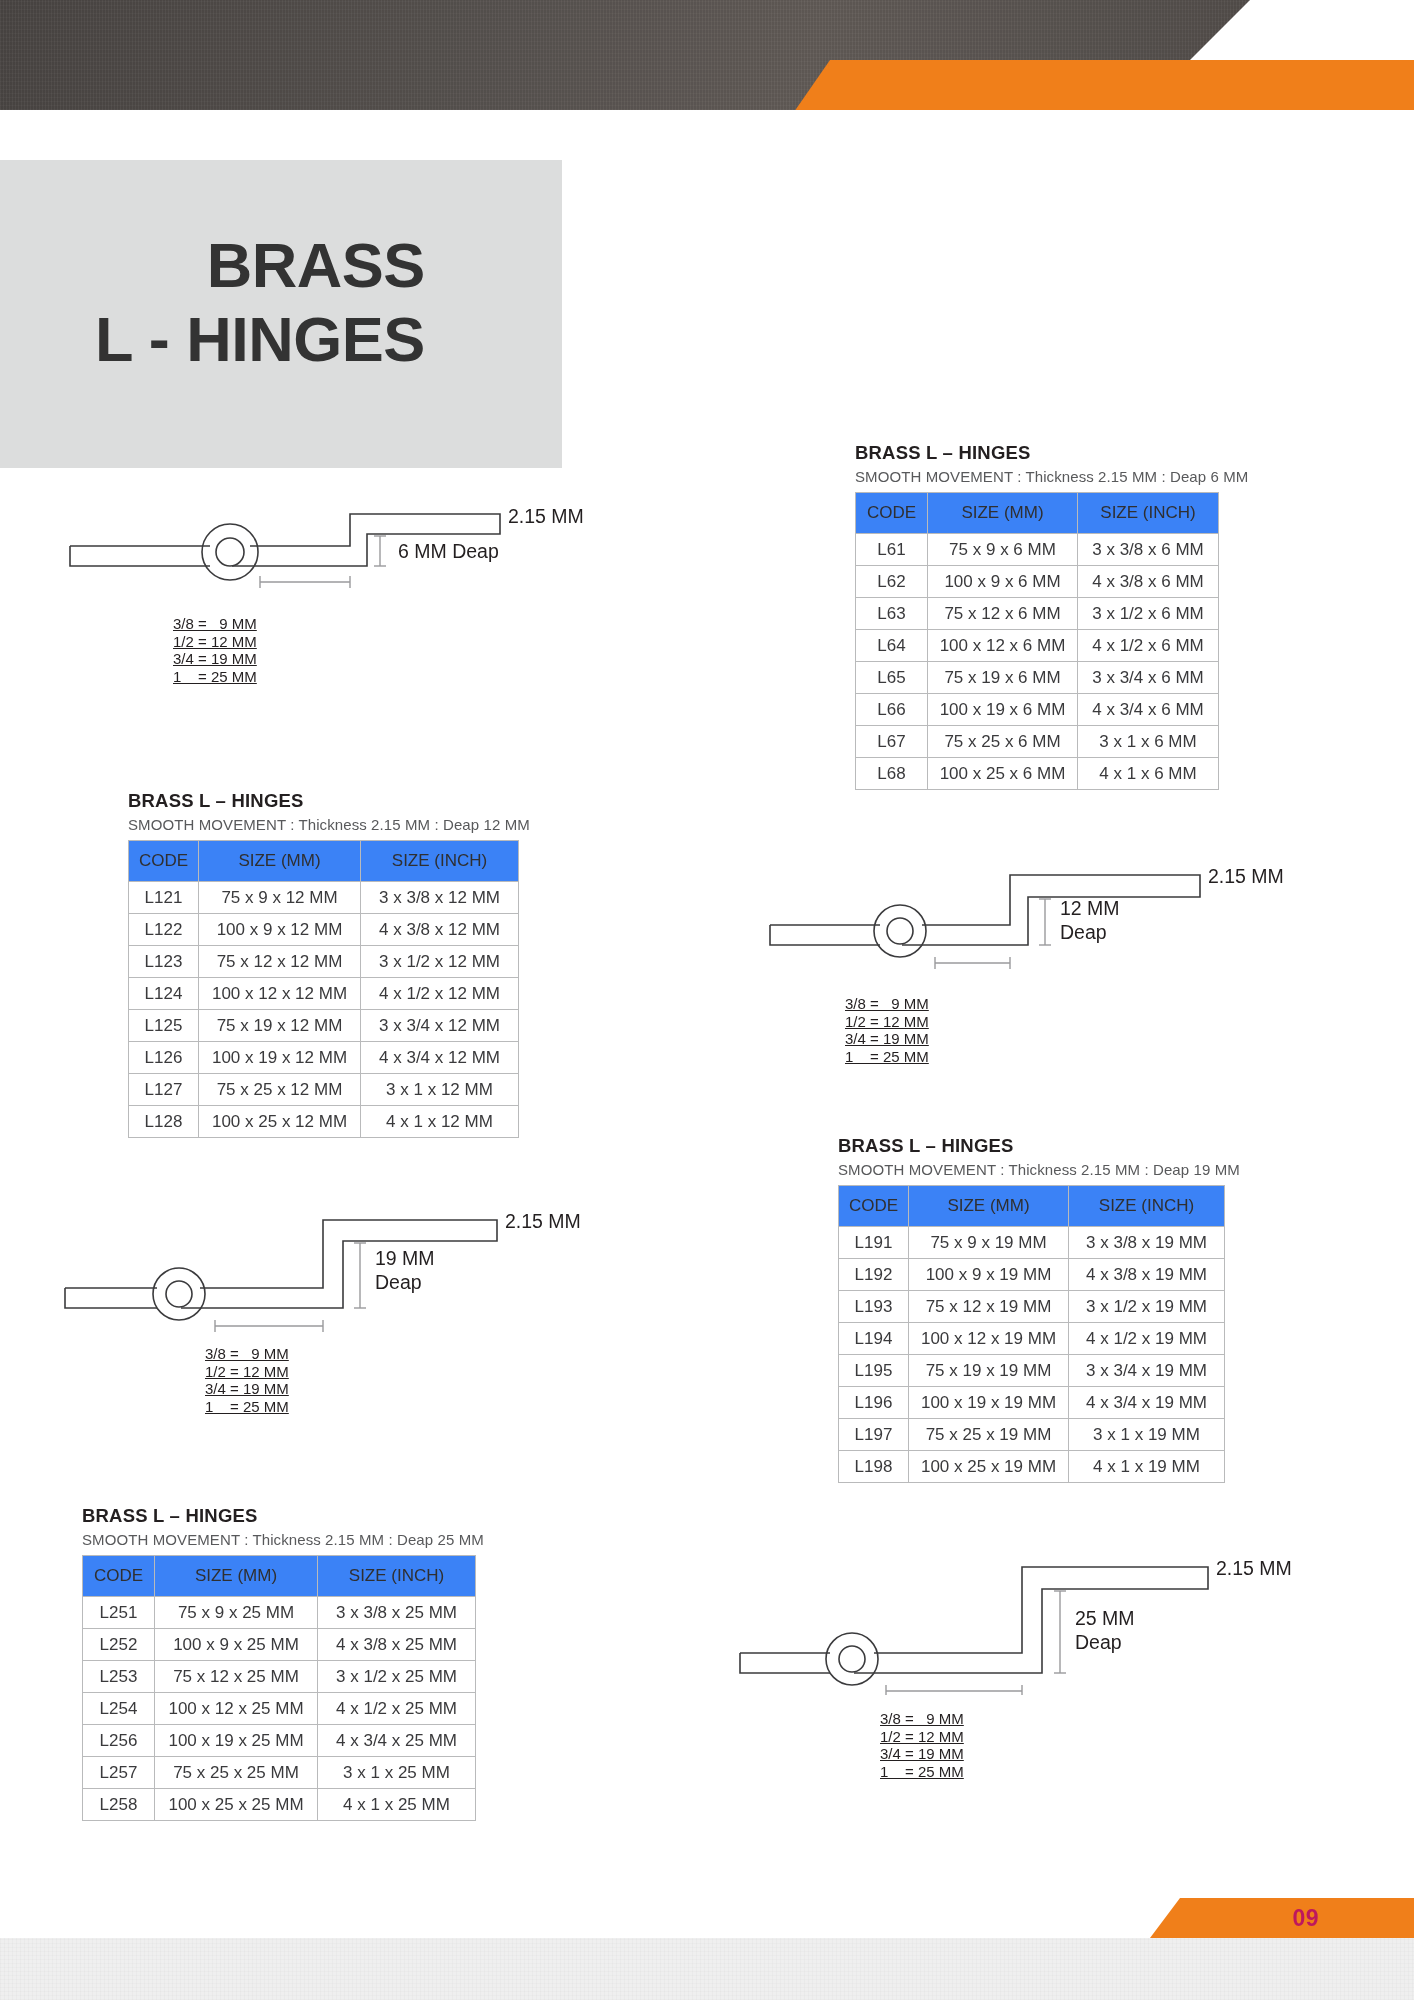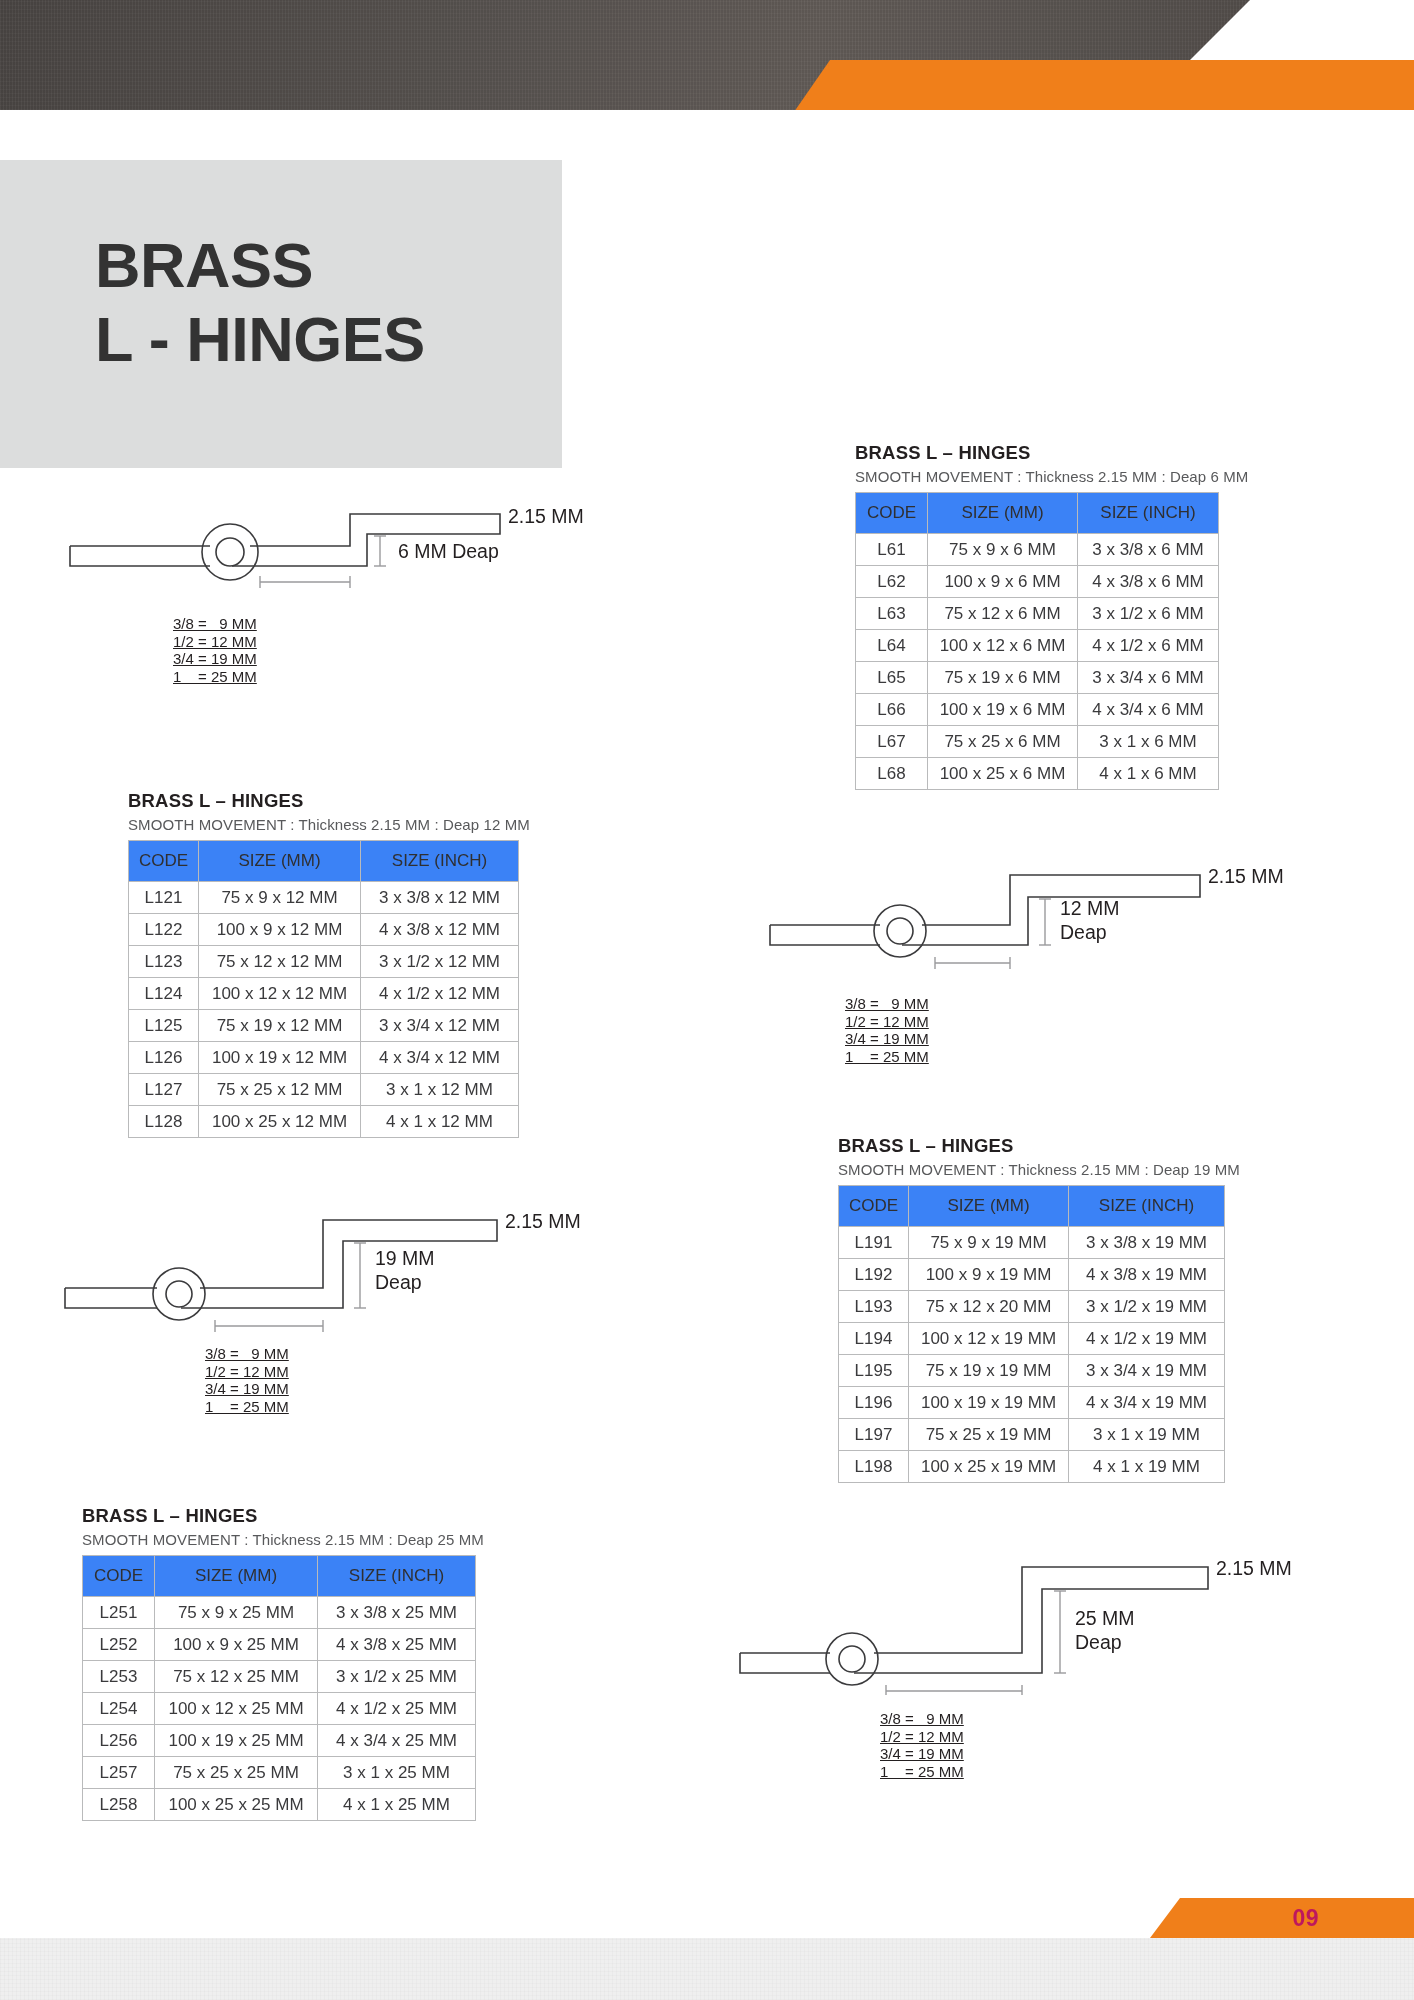--- a/index.html
+++ b/index.html
@@ -36,21 +36,21 @@
   }
 
   
   .title-box{
     position:absolute; left:0; top:160px; width:562px; height:308px;
     background:#dcdddd;
   }
   .title-text{
     position:absolute; left:95px; top:228px;
     font-size:63px; font-weight:bold; line-height:1.18;
-    letter-spacing:-0.5px; color:#333333; white-space:pre-line;
+    letter-spacing:-0.5px; color:#333333; white-space:pre-line;text-align:right;
   }
 
   
   .tbl-block{ position:absolute; }
   .tbl-title{ font-size:18.5px; font-weight:bold; letter-spacing:.2px; color:#231f20; margin:0 0 4px 0; }
   .tbl-sub{ font-size:15px; color:#58595b; margin:0 0 7px 0; letter-spacing:.1px; }
   table.spec{ border-collapse:collapse; table-layout:fixed; }
   table.spec th, table.spec td{
     border:1px solid #b9babb;
     font-size:17px; color:#3a3a3c; font-weight:normal;
@@ -322,21 +322,21 @@
           <td>75 x 9 x 19 MM</td>
           <td>3 x 3/8 x 19 MM</td>
         </tr>
         <tr>
           <td>L192</td>
           <td>100 x 9 x 19 MM</td>
           <td>4 x 3/8 x 19 MM</td>
         </tr>
         <tr>
           <td>L193</td>
-          <td>75 x 12 x 20 MM</td>
+          <td>75 x 12 x 19 MM</td>
           <td>3 x 1/2 x 19 MM</td>
         </tr>
         <tr>
           <td>L194</td>
           <td>100 x 12 x 19 MM</td>
           <td>4 x 1/2 x 19 MM</td>
         </tr>
         <tr>
           <td>L195</td>
           <td>75 x 19 x 19 MM</td>

